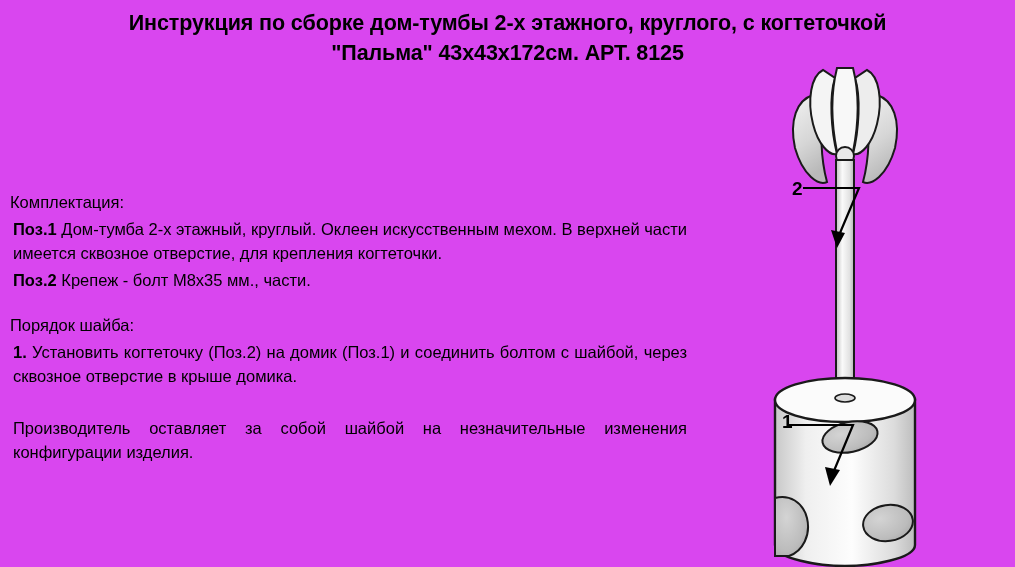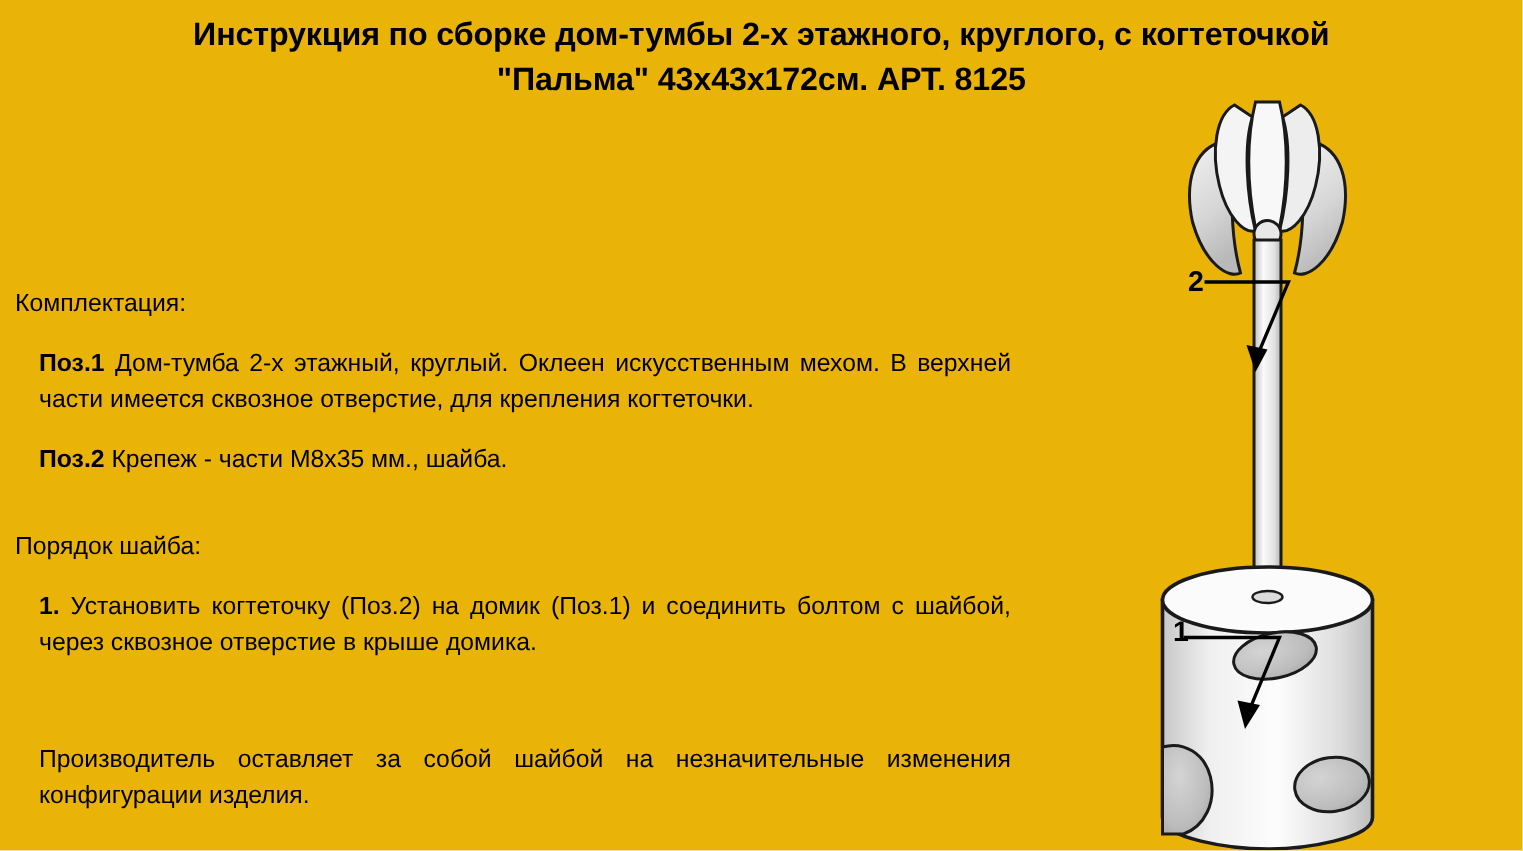--- a/index.html
+++ b/index.html
@@ -8,21 +8,21 @@
     background: #ffffff;
   }
   body {
     font-family: "Liberation Sans", sans-serif;
     color: #000000;
   }
   #page {
     position: relative;
     width: 1015px;
     height: 567px;
-    background: #eab308;
+    background: #d946ef;
     overflow: hidden;
   }
   
   .title {
     position: absolute;
     top: 8px;
     left: 10px;
     width: 995px;
     text-align: center;
     font-size: 21.5px;
@@ -40,21 +40,21 @@
     top: 190px;
     width: 680px;
     font-size: 16.5px;
     line-height: 24px;
   }
   .block-heading {
     font-weight: normal;
     margin: 0 0 2px 0;
   }
   .para {
-    margin: 16px;
+    margin: 3px;
     text-align: justify;
   }
   .para .lbl {
     font-weight: bold;
   }
   .spacer-md { height: 18px; }
   .spacer-lg { height: 22px; }
 
   
   .figure {
@@ -90,21 +90,21 @@
     <p class="block-heading">Комплектация:</p>
 
     <p class="para">
       <span class="lbl">Поз.1</span>
       <span>Дом-тумба 2-х этажный, круглый. Оклеен искусственным мехом. В верхней части имеется сквозное отверстие, для крепления когтеточки.</span>
     </p>
 
 
     <p class="para">
       <span class="lbl">Поз.2</span>
-      <span>Крепеж - части М8х35 мм., шайба.</span>
+      <span>Крепеж - болт М8х35 мм., части.</span>
     </p>
 
     <div class="spacer-md"></div>
 
     <p class="block-heading">Порядок шайба:</p>
 
     <p class="para">
       <span class="lbl">1.</span>
       <span>Установить когтеточку (Поз.2) на домик (Поз.1) и соединить болтом с шайбой, через сквозное отверстие в крыше домика.</span>
     </p>

